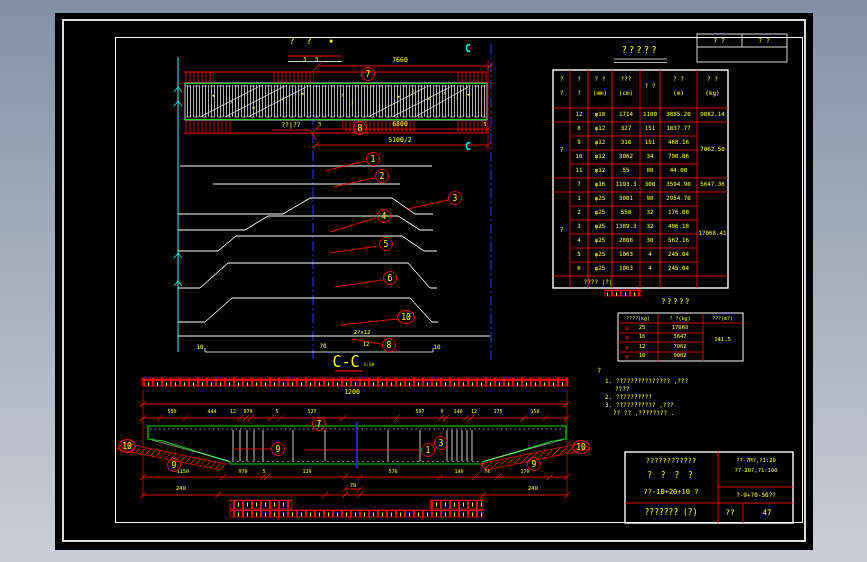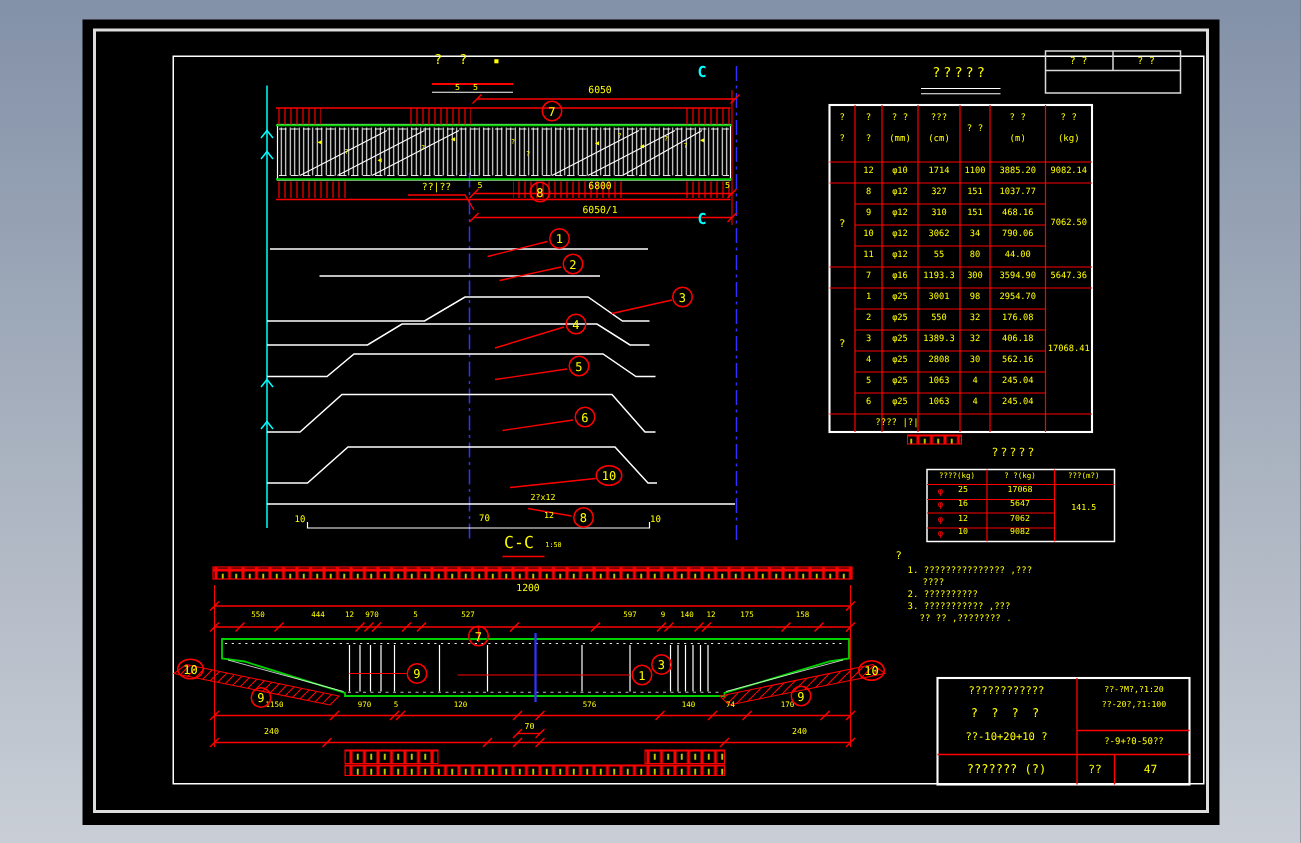--- a/index.html
+++ b/index.html
@@ -255,47 +255,47 @@
         <line x1="342" y1="492" x2="348" y2="486"></line>
         <line x1="357" y1="492" x2="363" y2="486"></line>
       </g>
   </svg>
 
   <div id="labels">
       <span class="lbl" style="left: 302px; top: 41px; font-size: 9px; color: rgb(255, 255, 0); letter-spacing: 3px; transform: translate(-50%, -50%);">? ?</span>
       <span class="lbl" style="left: 331px; top: 41px; font-size: 7px; color: rgb(255, 255, 0); transform: translate(-50%, -50%);">▪</span>
       <span class="lbl" style="left: 305px; top: 60px; font-size: 5.5px; color: rgb(255, 255, 0); transform: translate(-50%, -50%);">5</span>
       <span class="lbl" style="left: 317px; top: 60px; font-size: 5.5px; color: rgb(255, 255, 0); transform: translate(-50%, -50%);">5</span>
-      <span class="lbl" style="left: 400px; top: 60px; font-size: 6.5px; color: rgb(255, 255, 0); transform: translate(-50%, -50%);">6050</span>
+      <span class="lbl" style="left: 400px; top: 60px; font-size: 6.5px; color: rgb(255, 255, 0); transform: translate(-50%, -50%);">7660</span>
       <span class="lbl" style="left: 468px; top: 49px; font-size: 10px; color: rgb(0, 255, 255); font-weight: 700; transform: translate(-50%, -50%);">C</span>
       <span class="lbl" style="left: 468px; top: 147px; font-size: 10px; color: rgb(0, 255, 255); font-weight: 700; transform: translate(-50%, -50%);">C</span>
       <span class="lbl" style="left: 291px; top: 125px; font-size: 6.5px; color: rgb(255, 255, 0); transform: translate(-50%, -50%);">??|??</span>
       <span class="lbl" style="left: 320px; top: 125px; font-size: 5.5px; color: rgb(255, 255, 0); transform: translate(-50%, -50%);">5</span>
       <span class="lbl" style="left: 400px; top: 124px; font-size: 6.5px; color: rgb(255, 255, 0); transform: translate(-50%, -50%);">6800</span>
       <span class="lbl" style="left: 485px; top: 125px; font-size: 5.5px; color: rgb(255, 255, 0); transform: translate(-50%, -50%);">5</span>
-      <span class="lbl" style="left: 400px; top: 140px; font-size: 6.5px; color: rgb(255, 255, 0); transform: translate(-50%, -50%);">6050/1</span>
+      <span class="lbl" style="left: 400px; top: 140px; font-size: 6.5px; color: rgb(255, 255, 0); transform: translate(-50%, -50%);">5100/2</span>
       <span class="lbl" style="left: 213px; top: 96px; font-size: 4.5px; color: rgb(255, 255, 0); transform: translate(-50%, -50%);">◀</span>
       <span class="lbl" style="left: 231px; top: 103px; font-size: 4.5px; color: rgb(255, 255, 0); transform: translate(-50%, -50%);">?</span>
       <span class="lbl" style="left: 253px; top: 108px; font-size: 4.5px; color: rgb(255, 255, 0); transform: translate(-50%, -50%);">◀</span>
       <span class="lbl" style="left: 282px; top: 100px; font-size: 4.5px; color: rgb(255, 255, 0); transform: translate(-50%, -50%);">?</span>
       <span class="lbl" style="left: 302px; top: 94px; font-size: 4.5px; color: rgb(255, 255, 0); transform: translate(-50%, -50%);">◀</span>
       <span class="lbl" style="left: 342px; top: 96px; font-size: 4.5px; color: rgb(255, 255, 0); transform: translate(-50%, -50%);">?</span>
       <span class="lbl" style="left: 352px; top: 104px; font-size: 4.5px; color: rgb(255, 255, 0); transform: translate(-50%, -50%);">?</span>
       <span class="lbl" style="left: 398px; top: 97px; font-size: 4.5px; color: rgb(255, 255, 0); transform: translate(-50%, -50%);">◀</span>
       <span class="lbl" style="left: 413px; top: 92px; font-size: 4.5px; color: rgb(255, 255, 0); transform: translate(-50%, -50%);">?</span>
       <span class="lbl" style="left: 428px; top: 99px; font-size: 4.5px; color: rgb(255, 255, 0); transform: translate(-50%, -50%);">◀</span>
       <span class="lbl" style="left: 444px; top: 94px; font-size: 4.5px; color: rgb(255, 255, 0); transform: translate(-50%, -50%);">?</span>
       <span class="lbl" style="left: 457px; top: 99px; font-size: 4.5px; color: rgb(255, 255, 0); transform: translate(-50%, -50%);">?</span>
       <span class="lbl" style="left: 468px; top: 95px; font-size: 4.5px; color: rgb(255, 255, 0); transform: translate(-50%, -50%);">◀</span>
       <span class="lbl" style="left: 362px; top: 333px; font-size: 5.5px; color: rgb(255, 255, 0); transform: translate(-50%, -50%);">2?x12</span>
       <span class="lbl" style="left: 366px; top: 345px; font-size: 5.5px; color: rgb(255, 255, 0); transform: translate(-50%, -50%);">12</span>
       <span class="lbl" style="left: 200px; top: 347px; font-size: 6px; color: rgb(255, 255, 0); transform: translate(-50%, -50%);">10</span>
       <span class="lbl" style="left: 323px; top: 346px; font-size: 6px; color: rgb(255, 255, 0); transform: translate(-50%, -50%);">70</span>
       <span class="lbl" style="left: 437px; top: 347px; font-size: 6px; color: rgb(255, 255, 0); transform: translate(-50%, -50%);">10</span>
-      <span class="lbl" style="left: 346px; top: 362px; font-size: 11px; color: rgb(255, 255, 0); transform: translate(-50%, -50%);">C-C</span>
+      <span class="lbl" style="left: 346px; top: 362px; font-size: 15px; color: rgb(255, 255, 0); transform: translate(-50%, -50%);">C-C</span>
       <span class="lbl" style="left: 369px; top: 365px; font-size: 4.5px; color: rgb(255, 255, 0); transform: translate(-50%, -50%);">1:50</span>
       <span class="lbl" style="left: 352px; top: 392px; font-size: 6.5px; color: rgb(255, 255, 0); transform: translate(-50%, -50%);">1200</span>
       <span class="lbl" style="left: 172px; top: 411px; font-size: 5px; color: rgb(255, 255, 0); transform: translate(-50%, -50%);">550</span>
       <span class="lbl" style="left: 212px; top: 411px; font-size: 5px; color: rgb(255, 255, 0); transform: translate(-50%, -50%);">444</span>
       <span class="lbl" style="left: 233px; top: 411px; font-size: 5px; color: rgb(255, 255, 0); transform: translate(-50%, -50%);">12</span>
       <span class="lbl" style="left: 248px; top: 411px; font-size: 5px; color: rgb(255, 255, 0); transform: translate(-50%, -50%);">970</span>
       <span class="lbl" style="left: 277px; top: 411px; font-size: 5px; color: rgb(255, 255, 0); transform: translate(-50%, -50%);">5</span>
       <span class="lbl" style="left: 312px; top: 411px; font-size: 5px; color: rgb(255, 255, 0); transform: translate(-50%, -50%);">527</span>
       <span class="lbl" style="left: 420px; top: 411px; font-size: 5px; color: rgb(255, 255, 0); transform: translate(-50%, -50%);">597</span>
       <span class="lbl" style="left: 442px; top: 411px; font-size: 5px; color: rgb(255, 255, 0); transform: translate(-50%, -50%);">9</span>

